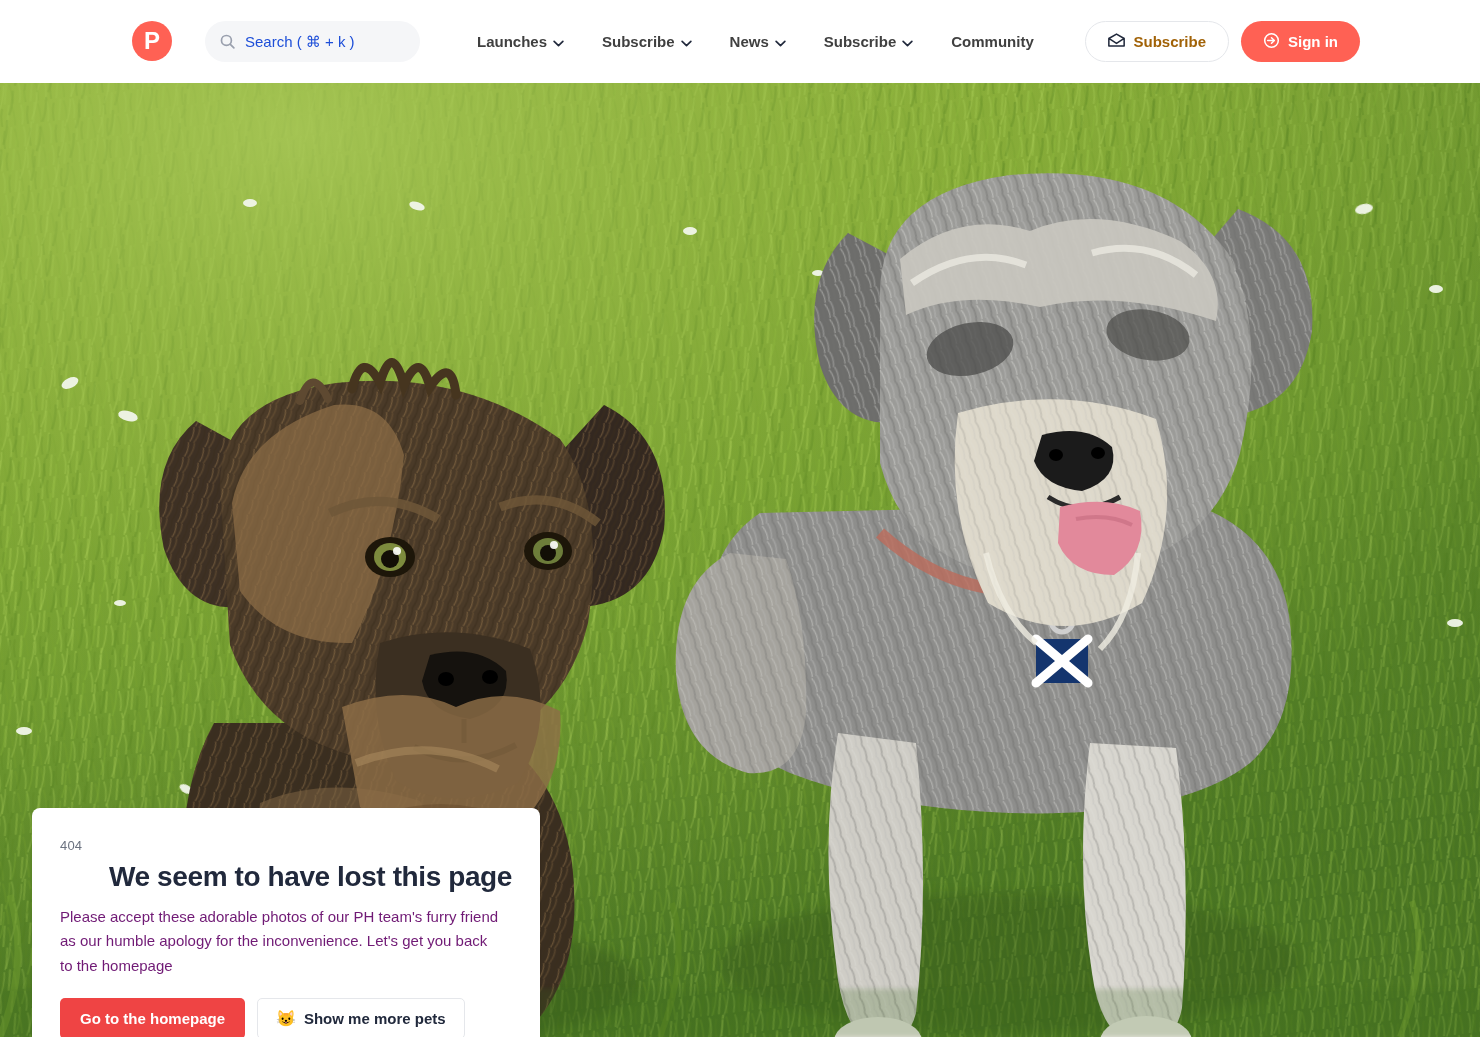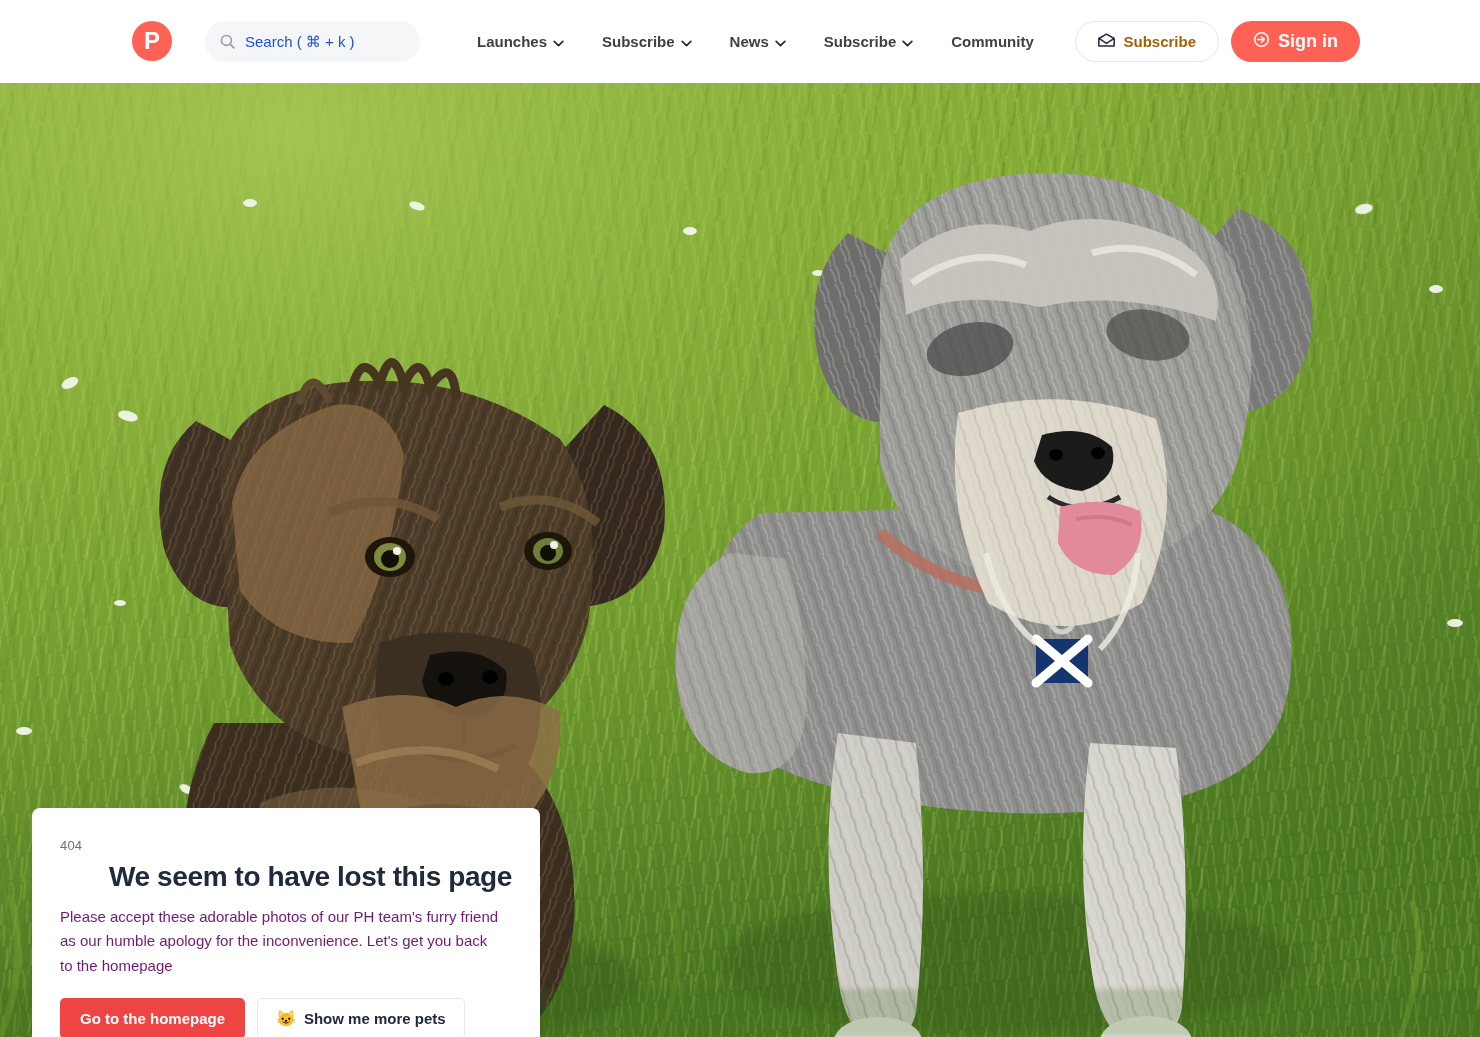--- a/index.html
+++ b/index.html
@@ -109,21 +109,21 @@
   }
   .btn-signin {
     height: 41px;
     border: none;
     border-radius: 21px;
     background: #ff6154;
     display: flex;
     align-items: center;
     gap: 8px;
     padding: 0 22px;
-    font-size: 18px;
+    font-size: 15px;
     font-weight: 700;
     color: #ffffff;
     cursor: pointer;
     white-space: nowrap;
   }
 
   
   .hero {
     position: absolute;
     top: 83px; left: 0;

